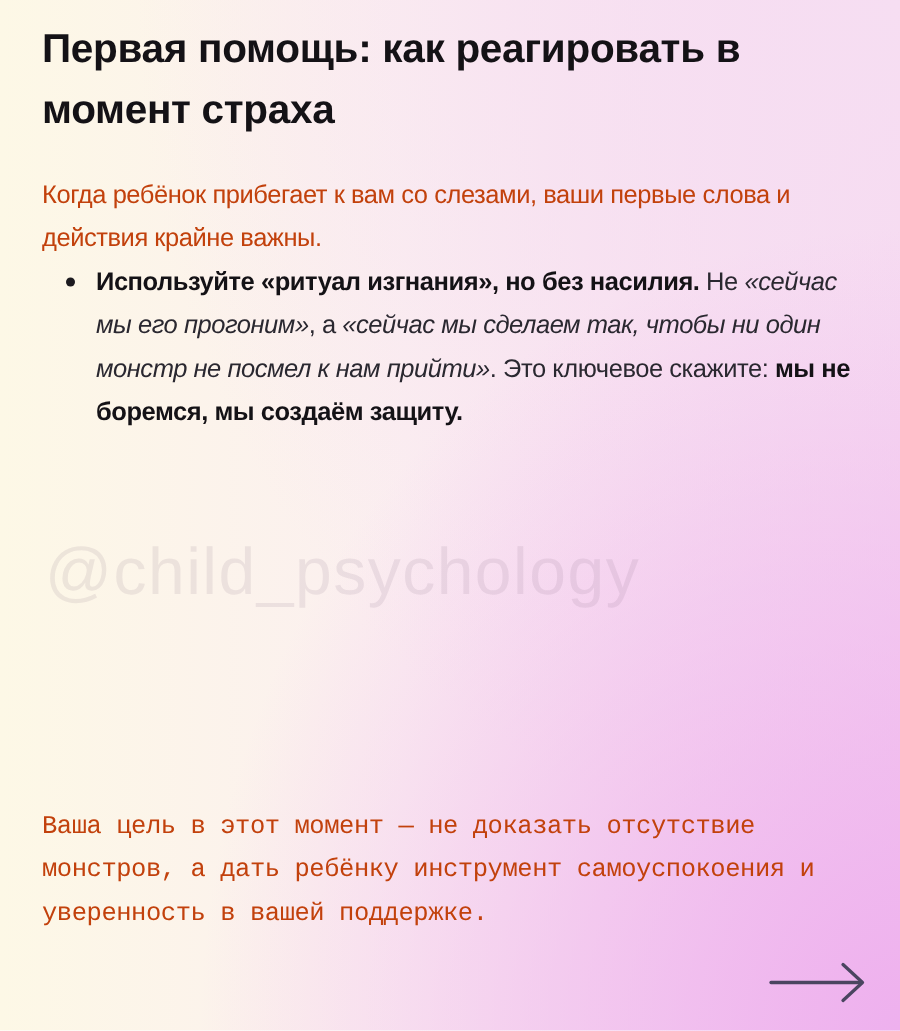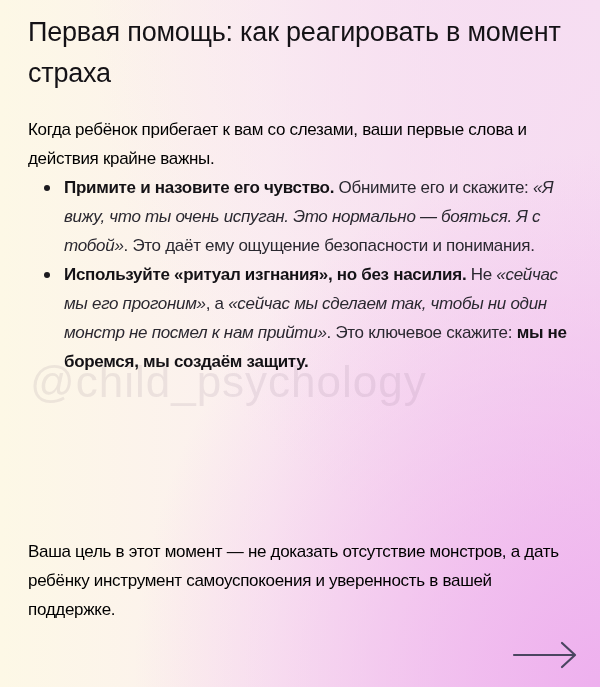--- a/index.html
+++ b/index.html
@@ -8,62 +8,59 @@
     background:
       radial-gradient(ellipse at 100% 100%, #eeb0ee 0%, rgba(238,176,238,0) 55%),
       radial-gradient(ellipse at 100% 0%, #f6def2 0%, rgba(246,222,242,0) 60%),
       linear-gradient(90deg, #fdf8e6 0%, #fbeff0 45%, #f6d6f0 100%);
     font-family: "Liberation Sans", sans-serif;
     color:#1c1a1f;
   }
   .page { position:absolute; left:28px; top:0; width:560px; }
   h1 {
     margin:0; position:absolute; top:12px; left:0; width:540px;
-    font-size:27px; line-height:41px; font-weight:400; letter-spacing:-0.2px;
+    font-size:27px; line-height:41px; font-weight:700; letter-spacing:-0.2px;
     color:#141216;
   }
   .body-text {
     position:absolute; left:0; width:545px;
-    font-size:17px; line-height:29px; color:#000000;
+    font-size:17px; line-height:29px; color:#c2410c;
     letter-spacing:-0.3px;
   }
   .intro { top:115px; }
   ul.points {
     position:absolute; top:173px; left:0; margin:0; padding:0 0 0 36px; width:510px;
     list-style:none; font-size:17px; line-height:29px; color:#2a2830; letter-spacing:-0.3px;
   }
   ul.points li { position:relative; margin:0; }
   ul.points li::before {
     content:""; position:absolute; left:-20px; top:12px; width:6px; height:6px;
     border-radius:50%; background:#1c1a1f;
   }
   b { font-weight:700; color:#141216; }
   i { font-style:italic; }
-  .outro { top:537px; }
+  .outro { top:537px;font-family:Liberation Mono, monospace; }
   .watermark {
     position:absolute; left:30px; top:357px; font-size:44px; letter-spacing:1px;
     color:rgba(120,100,120,0.12); white-space:nowrap; pointer-events:none;
   }
   .next-arrow { position:absolute; left:512px; top:639px; width:66px; height:32px; cursor:pointer; }
 </style>
 </head>
 <body>
 
 <div class="watermark">@child_psychology</div>
 
 <div class="page">
   <h1>Первая помощь: как реагировать в момент страха</h1>
 
   <p class="body-text intro" style="margin:0">Когда ребёнок прибегает к вам со слезами, ваши первые слова и действия крайне важны.</p>
 
   <ul class="points">
     <li>
-      <b>Примите и назовите его чувство.</b><span> Обнимите его и скажите: </span><i>«Я вижу, что ты очень испуган. Это нормально — бояться. Я с тобой»</i><span>. Это даёт ему ощущение безопасности и понимания.</span>
-    </li>
-    <li>
       <b>Используйте «ритуал изгнания», но без насилия.</b><span> Не </span><i>«сейчас мы его прогоним»</i><span>, а </span><i>«сейчас мы сделаем так, чтобы ни один монстр не посмел к нам прийти»</i><span>. Это ключевое скажите: </span><b>мы не боремся, мы создаём защиту.</b>
     </li>
   </ul>
 
   <p class="body-text outro" style="margin:0">Ваша цель в этот момент — не доказать отсутствие монстров, а дать ребёнку инструмент самоуспокоения и уверенность в вашей поддержке.</p>
 </div>
 
 <div class="next-arrow">
   <svg width="66" height="32" viewBox="0 0 66 32">
     <line x1="2" y1="16" x2="62" y2="16" stroke="#4a4560" stroke-width="2.2" stroke-linecap="round"></line>

